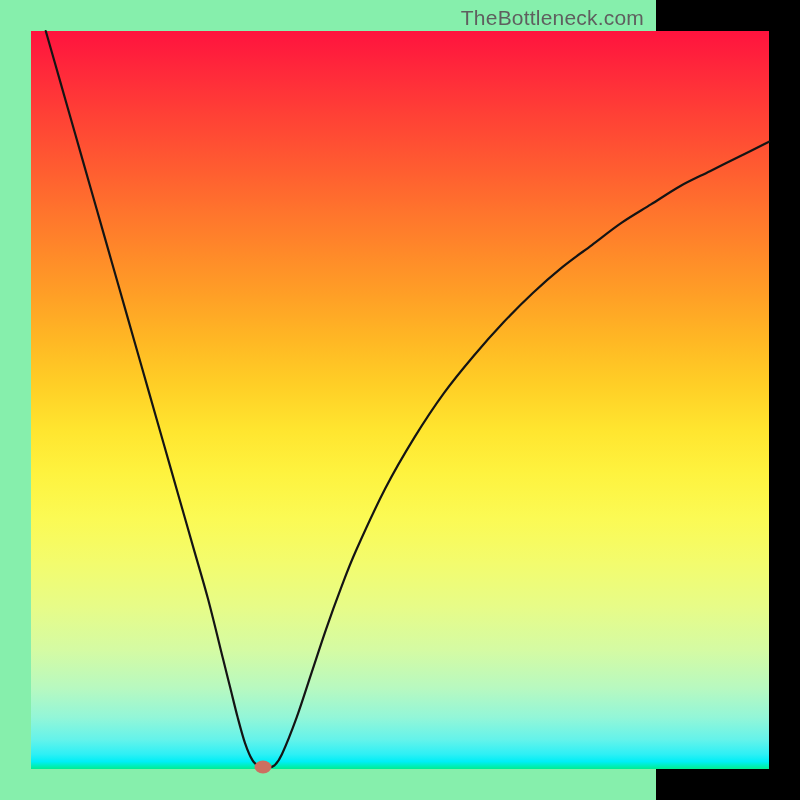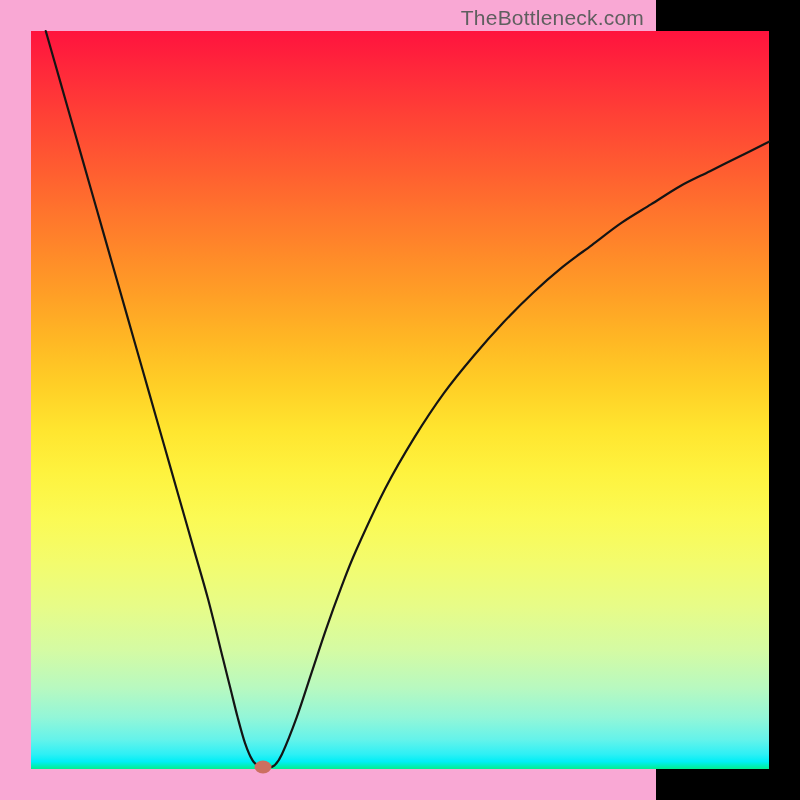--- a/index.html
+++ b/index.html
@@ -10,21 +10,21 @@
     background: #000;
     overflow: hidden;
     font-family: Arial, Helvetica, sans-serif;
   }
   .frame {
     position: absolute;
     top: 0;
     left: 0;
     width: 656px;
     height: 800px;
-    background: #f9a8d4;
+    background: #86efac;
   }
   .plot-area {
     position: absolute;
     top: 31px;
     left: 31px;
     width: 738px;
     height: 738px;
     
     background: linear-gradient(
       to bottom,

